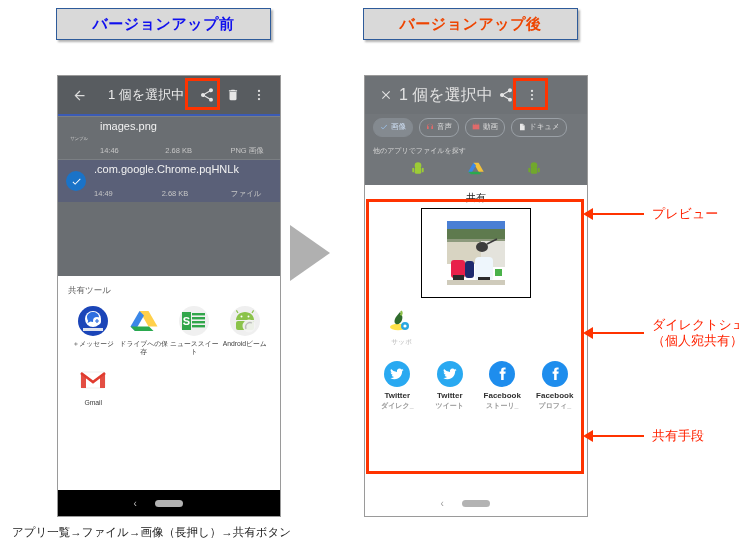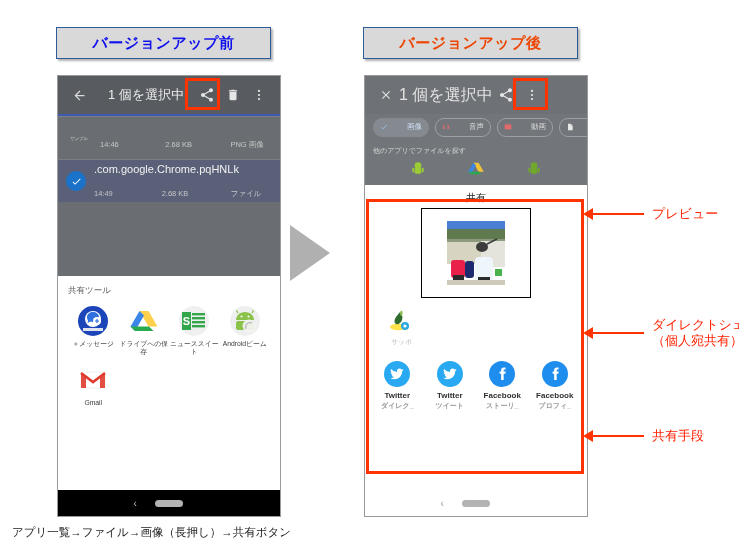--- a/index.html
+++ b/index.html
@@ -8,21 +8,21 @@
     font-family:"Liberation Sans","DejaVu Sans",sans-serif;
     position:relative;overflow:hidden;
   }
 
   
   .title-plate{
     position:absolute;top:8px;width:213px;height:30px;
     background:#d9d9d9;border:1.5px solid #2e5b9a;
     box-shadow:2px 2px 2px rgba(0,0,0,.30);
     display:flex;align-items:center;justify-content:center;
-    font-size:15px;font-weight:700;letter-spacing:.5px;margin-top:19px;
+    font-size:15px;font-weight:700;letter-spacing:.5px;
   }
   #plate-left{left:56px;color:#1010ee;}
   #plate-right{left:363px;color:#ee4400;}
 
   
   .phone{
     position:absolute;width:222px;height:440px;
     border:1px solid #9a9a9a;background:#fff;overflow:hidden;
   }
   #phone-left{left:57px;top:75px;}
@@ -69,21 +69,21 @@
   .navbar{height:26px;background:#000;display:flex;align-items:center;justify-content:center;position:relative;}
   .navbar.light{background:#fff;}
   .nav-back{position:absolute;left:34%;font-size:10px;color:#bdbdbd;}
   .navbar.light .nav-back{color:#9a9a9a;}
   .nav-pill{width:28px;height:7px;border-radius:4px;background:#b3b3b3;}
 
   
   .appbar-dim{height:38px;background:#6e7276;display:flex;align-items:center;padding:0 8px;color:#e2e2e2;}
   .chips{height:26px;background:#72767a;display:flex;align-items:center;gap:6px;padding:0 8px;overflow:hidden;}
   .chip{height:17px;border:1px solid #9aa0a6;border-radius:9px;display:flex;align-items:center;
-    gap:19px;padding:0 6px;font-size:7.5px;color:#dcdcdc;white-space:nowrap;}
+    gap:3px;padding:0 6px;font-size:7.5px;color:#dcdcdc;white-space:nowrap;}
   .chip.active{background:#848a90;border-color:#848a90;color:#cfe0f5;}
   .otherapps{background:#72767a;padding:6px 8px 4px 8px;}
   .otherapps .oa-title{font-size:7px;color:#d7d7d7;}
   .oa-row{display:flex;justify-content:space-around;padding:5px 16px 4px 16px;}
 
   .sharesheet{background:#fff;}
   .sh-title{text-align:center;font-size:10px;color:#202020;padding:6px 0 3px 0;}
   .preview-box{width:108px;height:88px;border:1.4px solid #000;margin:0 auto;
     display:flex;align-items:center;justify-content:center;background:#fff;}
   .direct-row{display:flex;padding:10px 12px 6px 12px;}
@@ -152,20 +152,21 @@
         </svg>
     </div>
   </div>
   <div class="underline-blue"></div>
 
   <div class="sep"></div>
 
   <div class="filerow">
     <div class="thumb">サンプル</div>
     <div class="fmeta">
+      <div class="fname">images.png</div>
       <div class="fsub">
         <span>14:46</span>
         <span>2.68 KB</span>
         <span>PNG 画像</span>
       </div>
     </div>
   </div>
   <div class="sep"></div>
 
   <div class="filerow selected">

